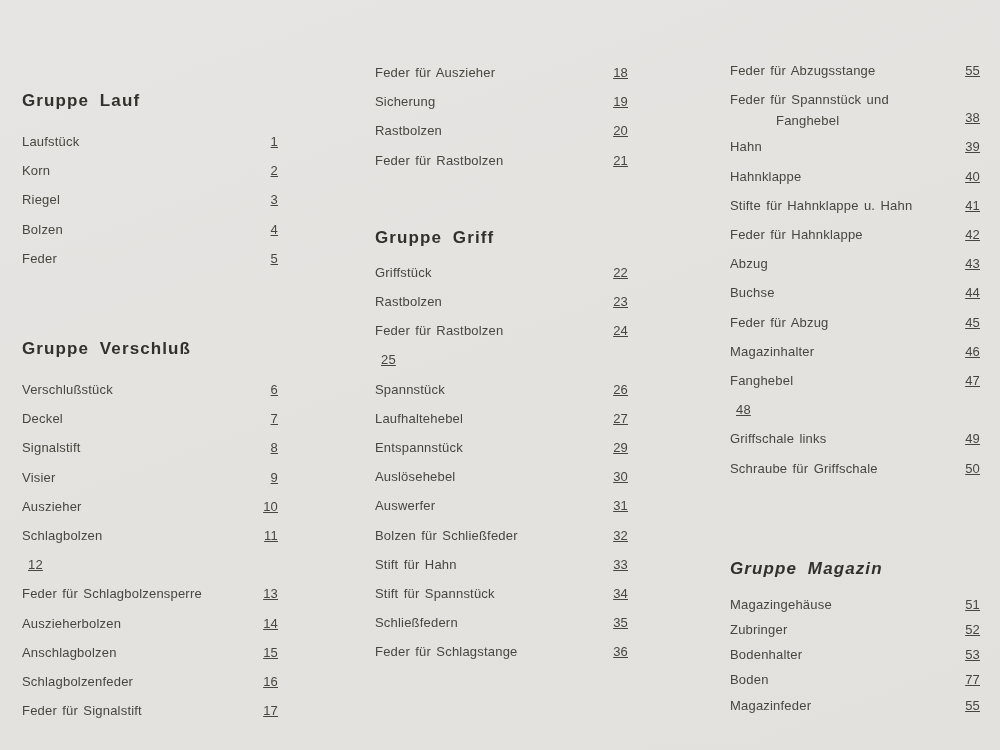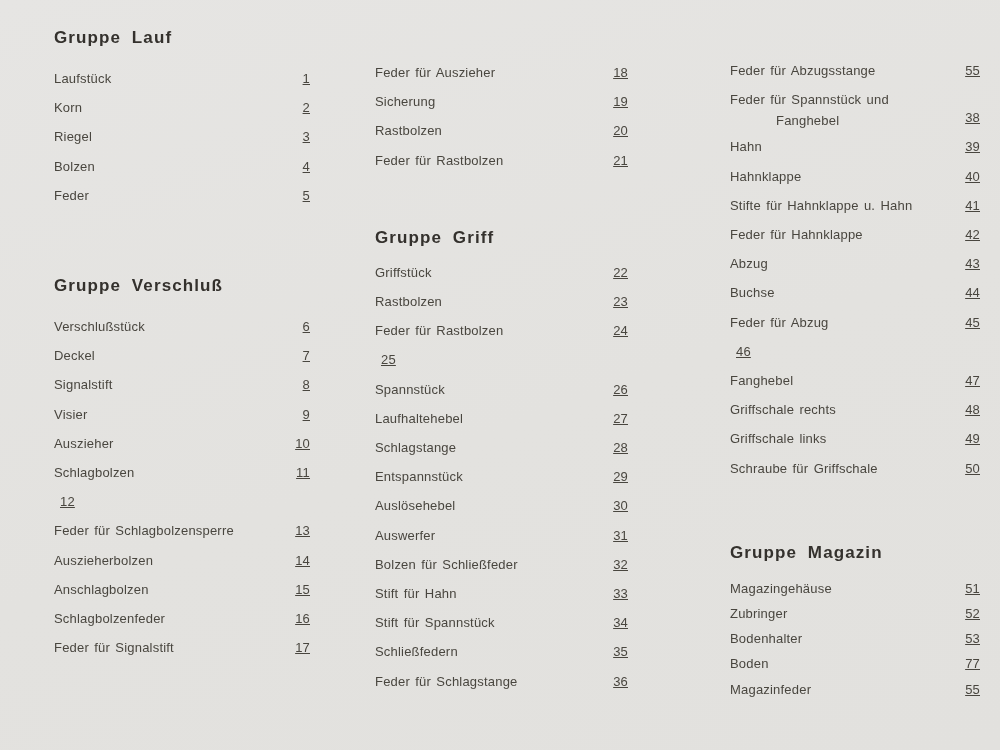--- a/index.html
+++ b/index.html
@@ -7,34 +7,34 @@
     width:1000px;height:750px;overflow:hidden;
     background:#e4e3e0;
     font-family:"Liberation Sans","DejaVu Sans",sans-serif;
   }
   .page{
     position:relative;width:1000px;height:750px;
     background:linear-gradient(160deg,#e6e5e3 0%,#e3e2df 55%,#e2e1de 100%);
     color:#47443f;
   }
   .col{position:absolute;top:0;bottom:0;}
-  #col1{left:22px;width:256px;padding-top:28px;margin-left:32px;}
+  #col1{left:22px;width:256px;padding-top:91px;}
   #col2{left:375px;width:253px;padding-top:58px;}
   #col3{left:730px;width:250px;padding-top:56px;}
 
   .ghead{
     margin:0 0 16px 0;
     font-size:17px;font-weight:bold;line-height:20px;
     letter-spacing:1.1px;word-spacing:5px;
     color:#34312d;
   }
   .ghead:empty{display:none;}
   #col1 .sec2 .ghead{margin-top:66px;}
   #col2 .sec2 .ghead{margin-top:53px;margin-bottom:10px;}
-  #col3 .sec2 .ghead{margin-top:60px;margin-bottom:13px;}
+  #col3 .sec2 .ghead{margin-top:76px;margin-bottom:13px;font-style:italic;}
 
   .row{
     display:flex;justify-content:space-between;align-items:flex-end;
     font-size:13px;line-height:29.2px;
     letter-spacing:0.2px;word-spacing:1.5px;
     color:#49463f;
   }
   #col3 .sec2 .row{line-height:25.2px;}
   .lbl{white-space:nowrap;}
   .l1,.l2{display:block;}
@@ -245,26 +245,20 @@
             <span class="num">26</span>
           </div>
 
           <div class="row">
             <span class="lbl">
               <span class="l1">Laufhaltehebel</span>
             </span>
             <span class="num">27</span>
           </div>
 
-          <div class="row">
-            <span class="lbl">
-              <span class="l1">Schlagstange</span>
-            </span>
-            <span class="num">28</span>
-          </div>
 
           <div class="row">
             <span class="lbl">
               <span class="l1">Entspannstück</span>
             </span>
             <span class="num">29</span>
           </div>
 
           <div class="row">
             <span class="lbl">
@@ -380,34 +374,34 @@
           </div>
 
           <div class="row">
             <span class="lbl">
               <span class="l1">Feder für Abzug</span>
             </span>
             <span class="num">45</span>
           </div>
 
           <div class="row">
+            <span class="lbl">
+              <span class="l1">Magazinhalter</span>
+            </span>
             <span class="num">46</span>
           </div>
 
           <div class="row">
             <span class="lbl">
               <span class="l1">Fanghebel</span>
             </span>
             <span class="num">47</span>
           </div>
 
           <div class="row">
-            <span class="lbl">
-              <span class="l1">Griffschale rechts</span>
-            </span>
             <span class="num">48</span>
           </div>
 
           <div class="row">
             <span class="lbl">
               <span class="l1">Griffschale links</span>
             </span>
             <span class="num">49</span>
           </div>
 

